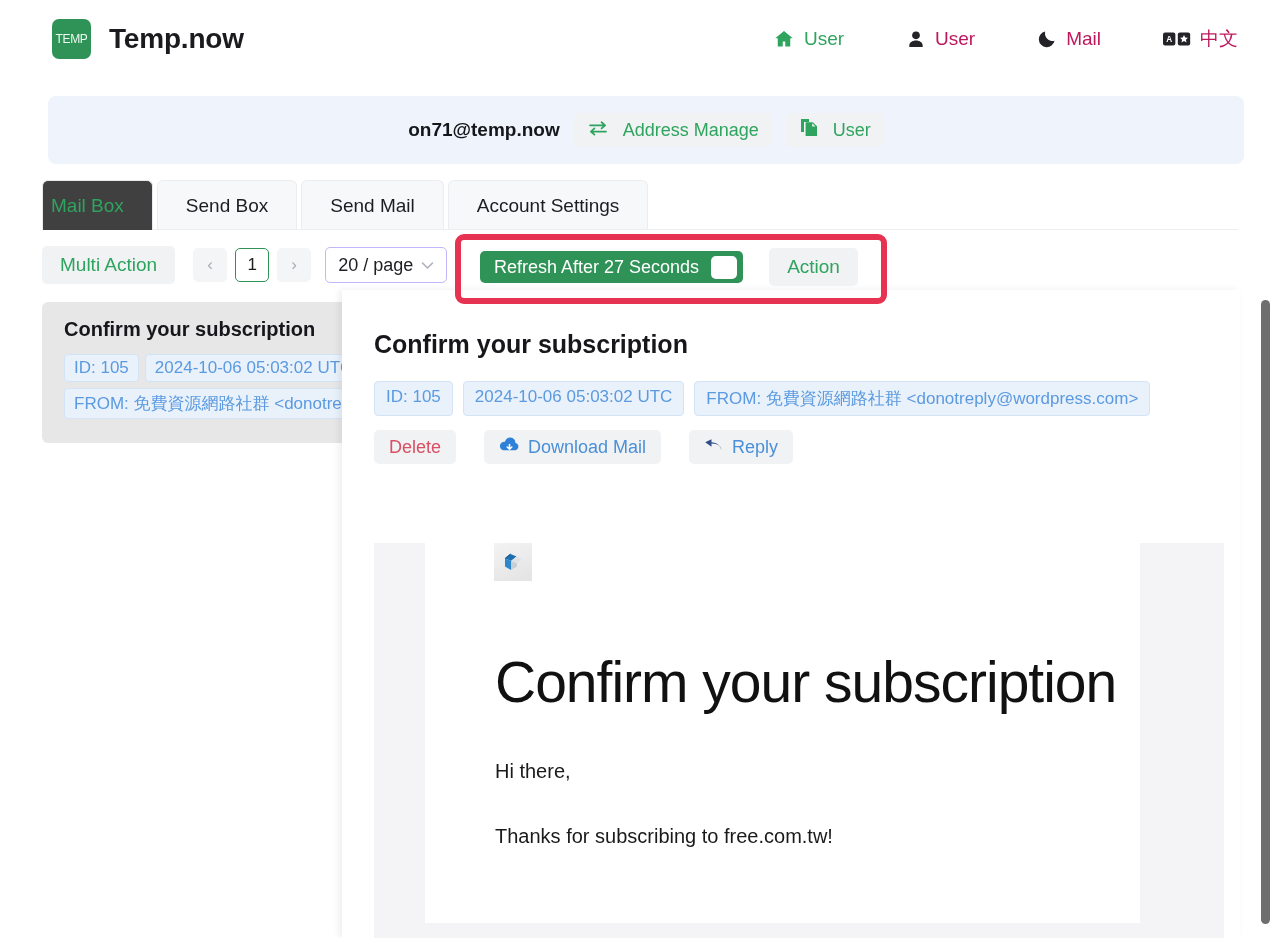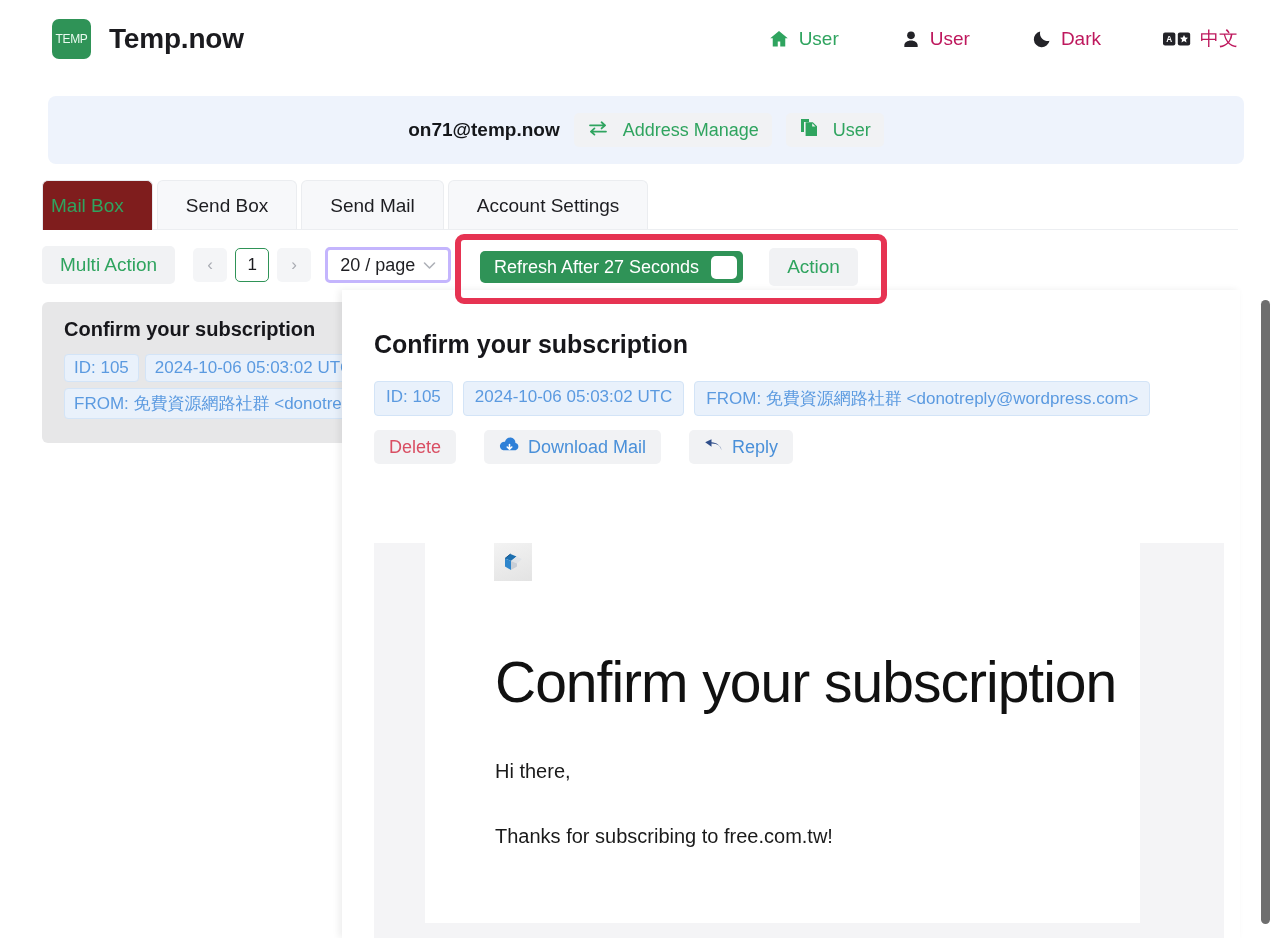--- a/index.html
+++ b/index.html
@@ -63,21 +63,21 @@
   .tab {
     height: 50px; padding: 0 28px;
     display: flex; align-items: center;
     font-size: 19px; color: #1d1d21;
     background: #f7f8fa;
     border: 1px solid #ebedf0; border-bottom: none;
     border-radius: 6px 6px 0 0;
     margin-right: 4px; cursor: pointer; white-space: nowrap;
   }
   .tab.active {
-    background: #7f1d1d; color: #2fa45f;
+    background: #404040; color: #2fa45f;
     border-color: #e8eaee; position: relative; z-index: 3; padding-left: 8px;
   }
   .tabs-rule {
     position: absolute; left: 42px; top: 229px; width: 1196px;
     height: 1px; background: #eceef1;
   }
 
   
   .toolbar {
     position: absolute; left: 42px; top: 246px;
@@ -93,21 +93,21 @@
   .pg {
     width: 34px; height: 34px; border-radius: 5px;
     background: #f4f5f7; border: 1px solid transparent;
     display: flex; align-items: center; justify-content: center;
     font-size: 17px; color: #a9acb3; cursor: pointer;
     font-family: "Liberation Sans", sans-serif;
   }
   .pg.num { background: #ffffff; border: 1px solid #2f9357; color: #1c1c20; }
   .perpage {
     margin-left: 14px; height: 36px; padding: 0 12px;
-    background: #ffffff; border: 3px solid #c4b5fd; border-radius: 5px;
+    background: #ffffff; border: 1px solid #c4b5fd; border-radius: 5px;
     display: flex; align-items: center; gap: 8px;
     font-size: 18px; color: #1e1e22; cursor: pointer; white-space: nowrap;
   }
   .perpage .chev { color: #aeb1b8; font-size: 13px; }
 
   
   .hl-box {
     position: absolute; left: 455px; top: 234px;
     width: 432px; height: 70px;
     border: 6px solid #e63352; border-radius: 9px;
@@ -231,21 +231,21 @@
       </span>
       <span>User</span>
     </div>
 
     <div class="nav-item">
       <span class="nav-ico">
         <svg width="20" height="20" viewBox="0 0 24 24" fill="#232328">
           <path d="M21 14.2A9.3 9.3 0 0 1 9.8 3 9.5 9.5 0 1 0 21 14.2z"></path>
         </svg>
       </span>
-      <span>Dark</span>
+      <span>Mail</span>
     </div>
 
     <div class="nav-item">
       <span class="nav-ico">
         <svg width="28" height="16" viewBox="0 0 34 18">
           <rect x="0" y="1" width="15" height="16" rx="2.5" fill="#232328"></rect>
           <text x="7.5" y="13" font-size="10" fill="#ffffff" text-anchor="middle" font-family="Liberation Sans, sans-serif" font-weight="bold">A</text>
           <rect x="18" y="1" width="15" height="16" rx="2.5" fill="#232328"></rect>
           <path d="M25.5 4l1.5 3.3 3.3.3-2.5 2.2.8 3.3-3.1-1.8-3.1 1.8.8-3.3-2.5-2.2 3.3-.3z" fill="#ffffff"></path>
         </svg>

